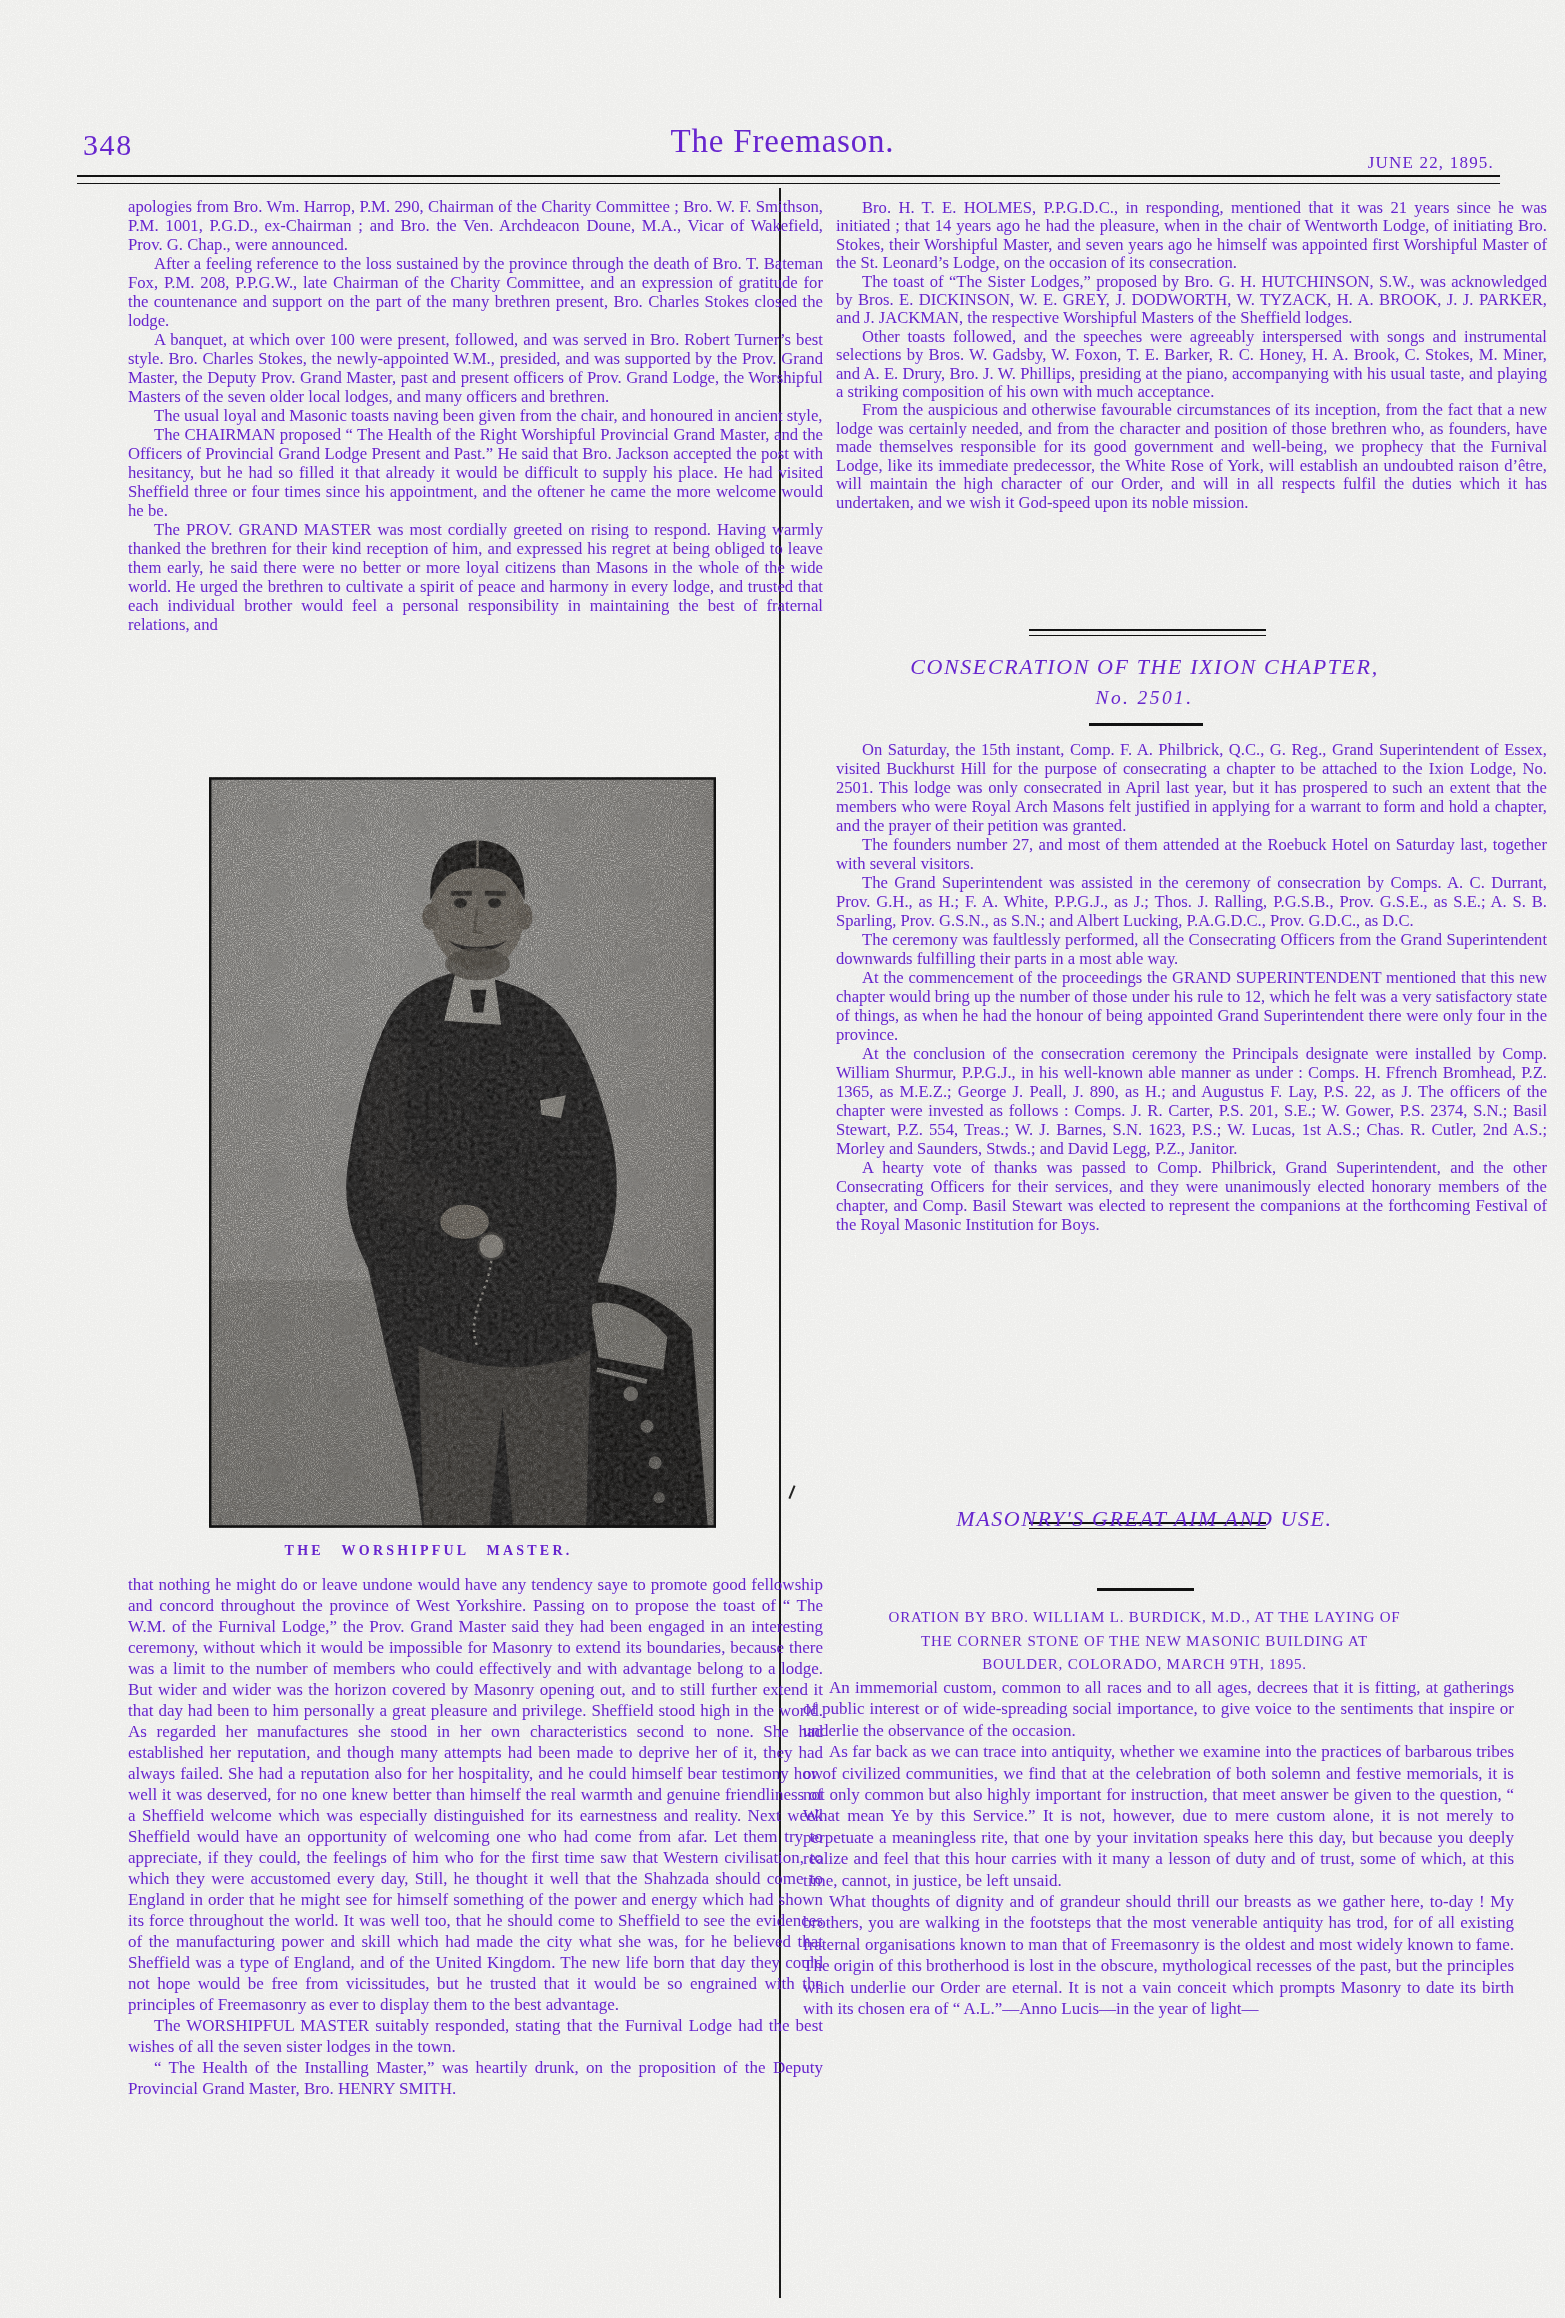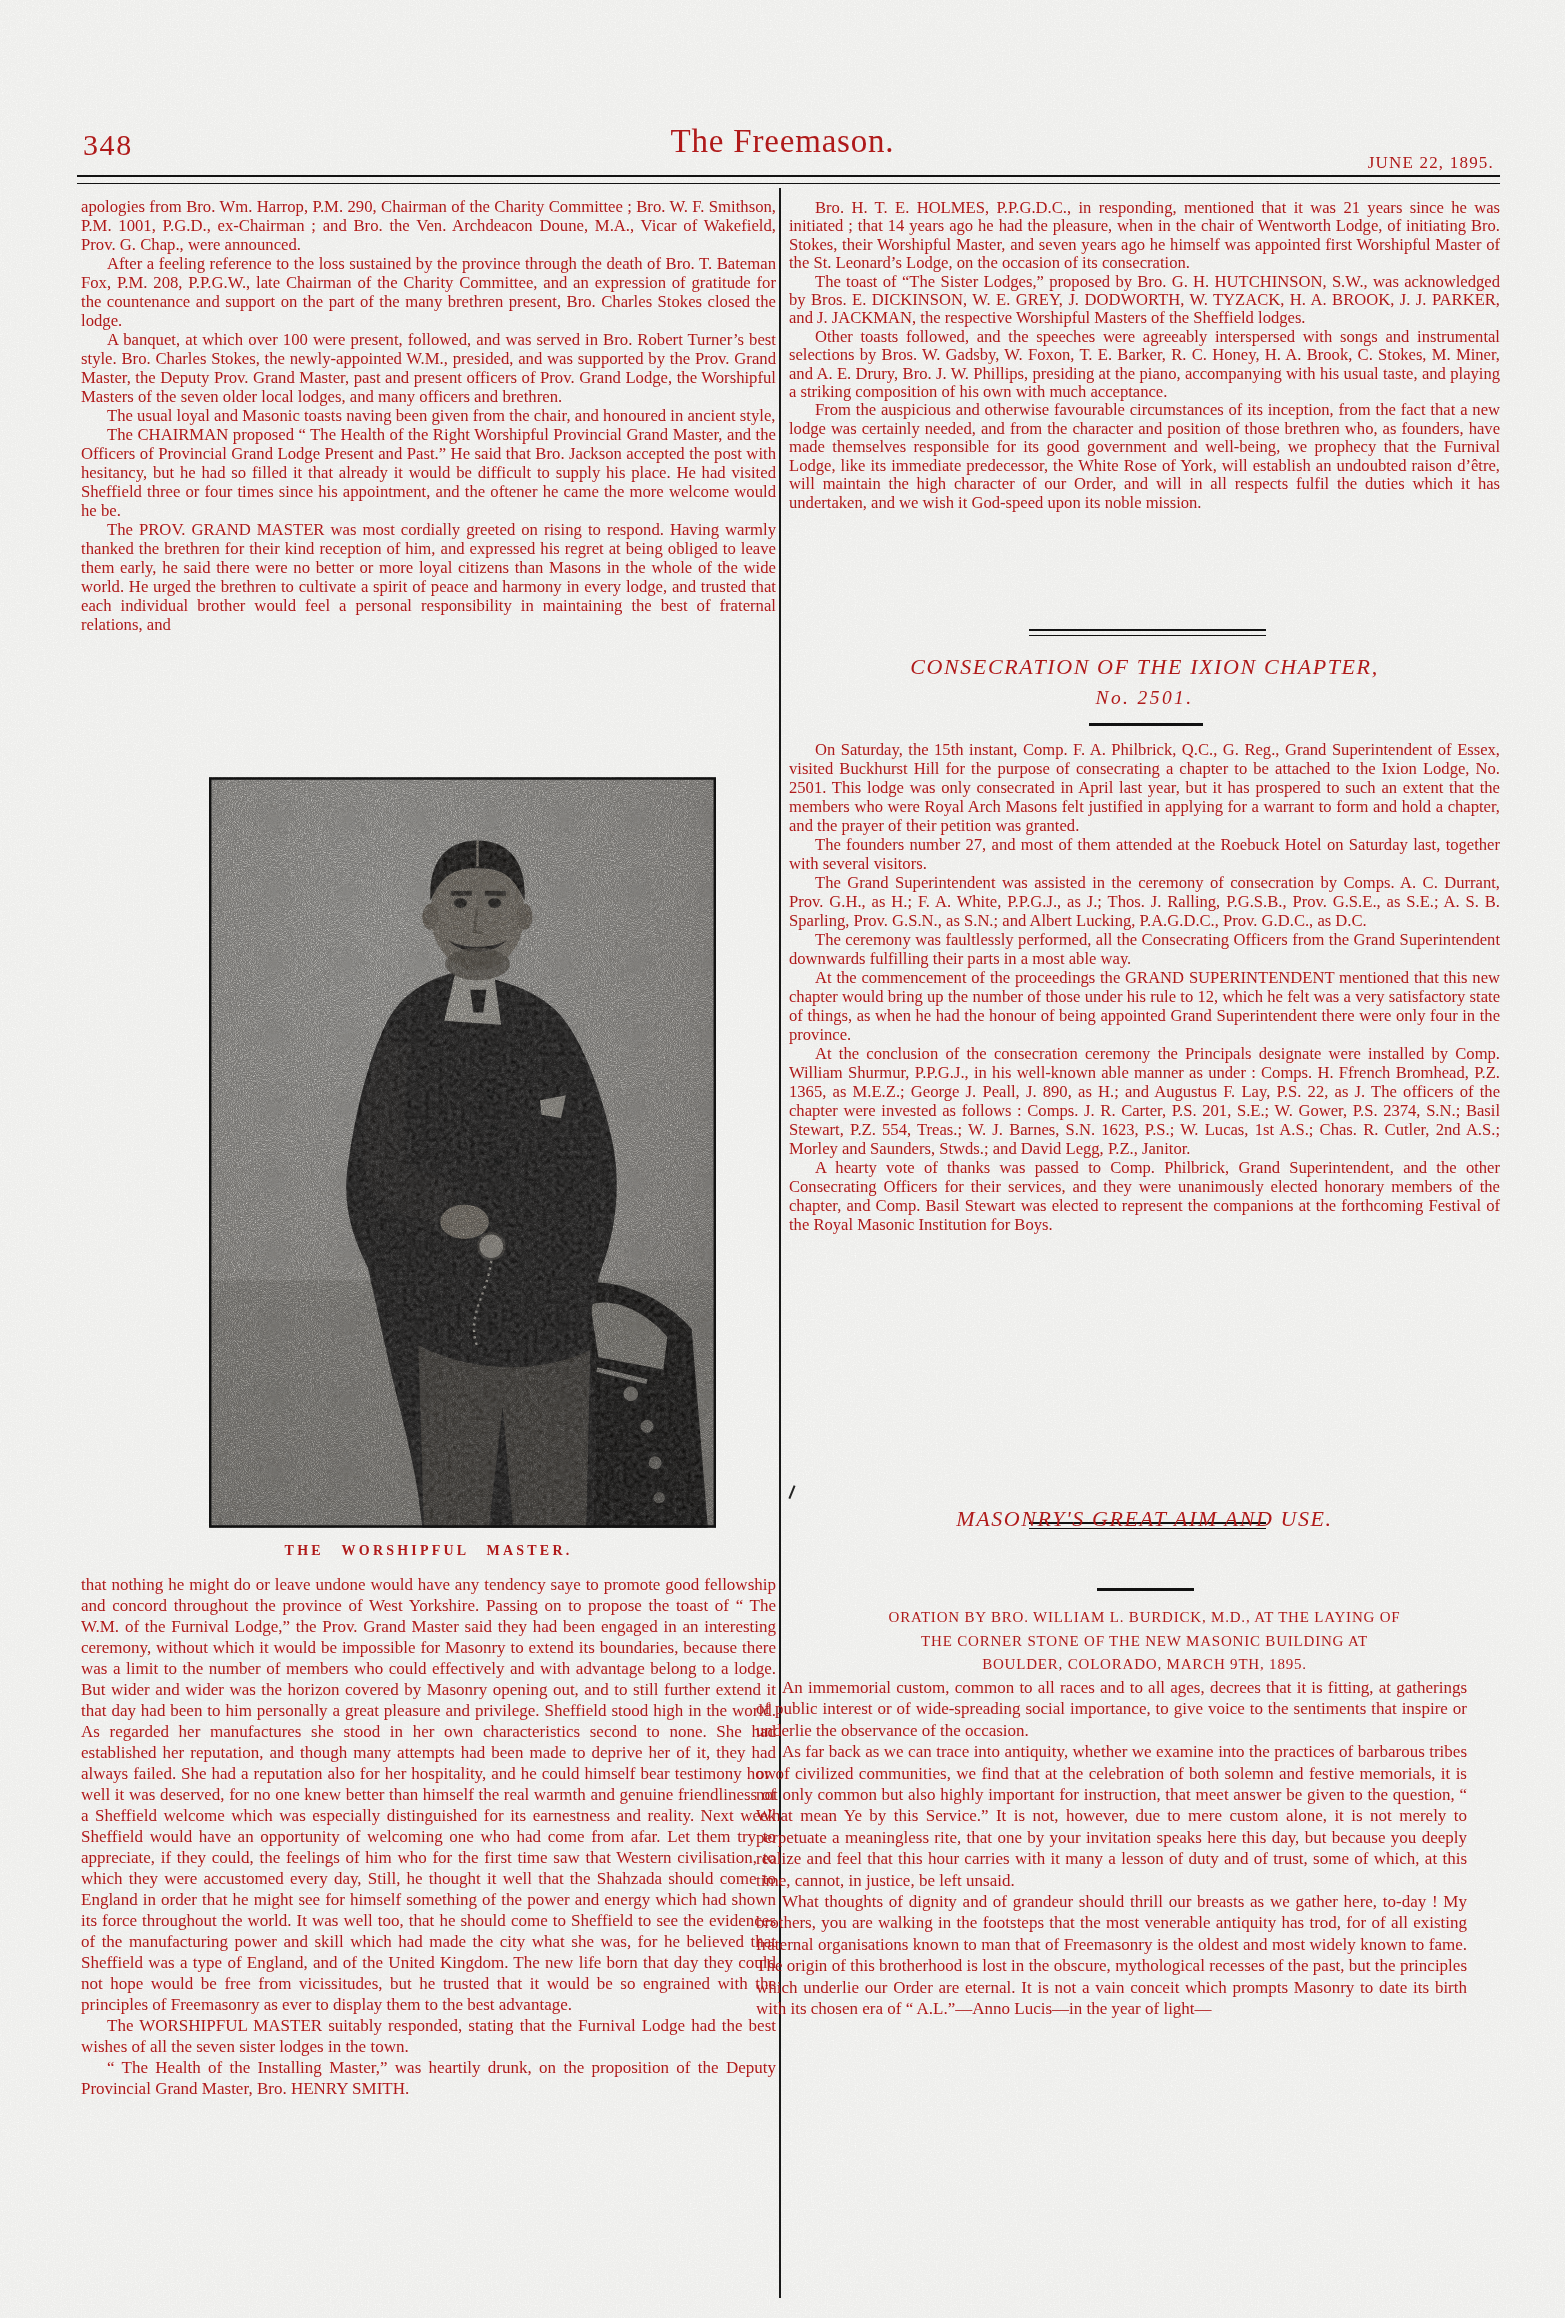--- a/index.html
+++ b/index.html
@@ -1,31 +1,31 @@
 <!DOCTYPE html>
 <html style="font-size:13px"><head>
 <meta charset="utf-8">
 <style>
   html,body { margin:0; padding:0; background:#6b6b6b; }
   .page {
     position:relative; width:1565px; height:2319px;
-    background:#fcfcfa; color:#b91c1c;
+    background:#fcfcfa; color:#6d28d9;
     font-family:"Liberation Serif", serif;
     overflow:hidden;
   }
   
   .masthead-num  { position:absolute; left:83px; top:128px; font-size:30px; letter-spacing:1.6px; }
   .masthead-title{ position:absolute; left:0; right:0; top:123px; text-align:center; font-size:33px; letter-spacing:0.8px; }
   .masthead-date { position:absolute; right:71px; top:141px; font-size:17px; letter-spacing:1.2px;margin-top:12px; }
   .header-rule   { position:absolute; left:77px; right:65px; top:175px; height:5.7px;
                    border-top:2.4px solid #141414; border-bottom:1.6px solid #141414; }
   .col-divider   { position:absolute; left:779px; top:188px; width:1.6px; height:2110px; background:#1b1b1b; }
 
   
-  .colblock { position:absolute; text-align:justify; }
+  .colblock { position:absolute; text-align:justify;margin-left:47px; }
   #left-top        { left:81px; top:197px;  width:695px; font-size:16.7px; line-height:19px; }
   #left-bottom     { left:81px; top:1574px; width:695px; font-size:17px;   line-height:21px; }
   #right-furnival  { left:789px; top:199px;  width:711px; font-size:16.6px; line-height:18.4px; }
   #right-ixion     { left:789px; top:740px;  width:711px; font-size:16.6px; line-height:19px; }
   #right-oration   { left:756px; top:1677px; width:711px; font-size:17px;   line-height:21.4px; }
   p.para { margin:0; text-indent:26px; }
   p.para.noindent { text-indent:0; }
 
   
   .photo-frame  { position:absolute; left:209px; top:777px; width:507px; height:751px; }

